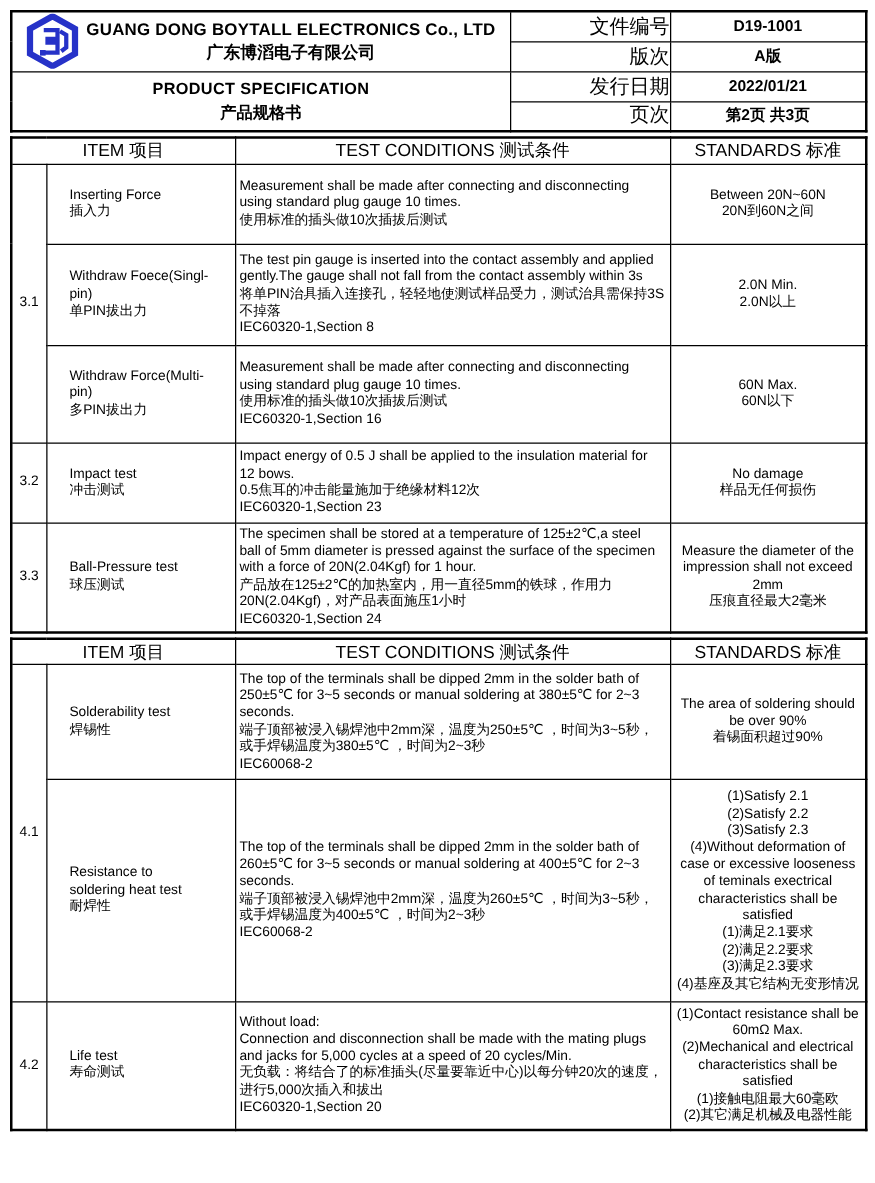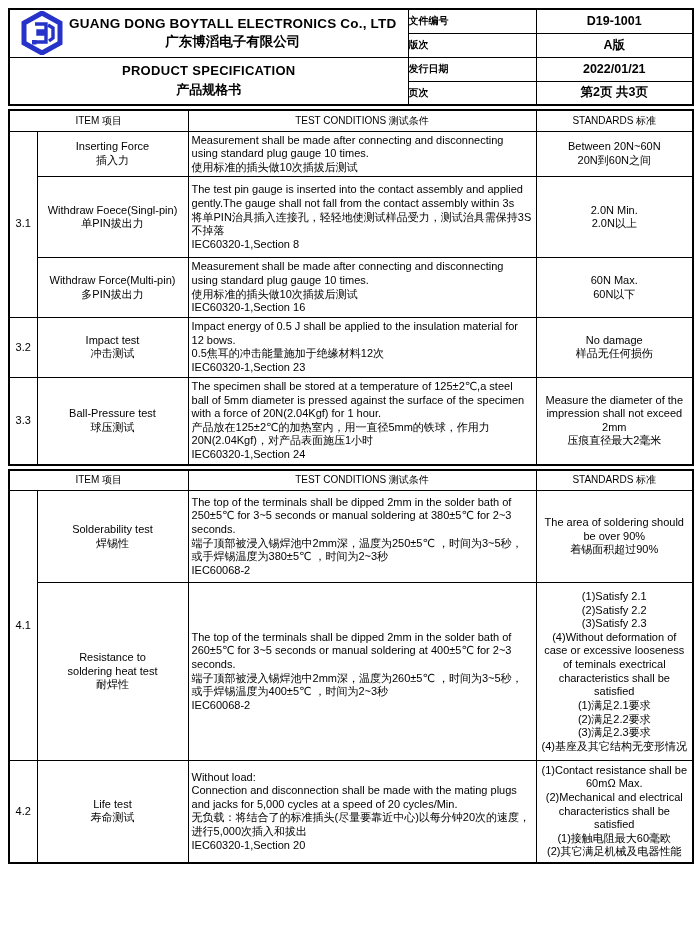--- a/index.html
+++ b/index.html
@@ -17,41 +17,41 @@
   .header-table { border: 2px solid #000; }
   .header-table td { border: 1px solid #000; vertical-align: middle; }
   .company-cell { width: 399px; position: relative; text-align: center; }
   .logo-wrap { position: absolute; left: 10px; top: 50%; transform: translateY(-50%); width: 44px; height: 44px; }
   .company-text { padding-left: 48px; }
   .company-en { font-weight: bold; font-size: 13.5px; letter-spacing: .2px; }
   .company-cn { font-weight: bold; font-size: 13.5px; margin-top: 2px; }
   .doc-title-cell { text-align: center; }
   .doc-title-en { font-weight: bold; font-size: 13px; letter-spacing: .3px; }
   .doc-title-cn { font-weight: bold; font-size: 13px; margin-top: 3px; }
-  .meta-label { width: 128px; text-align: left; font-weight: bold; font-size: 10px; height: 23px; }
+  .meta-label { width: 128px; text-align: right; font-weight: normal; font-size: 16px; height: 23px; }
   .meta-value { width: 157px; text-align: center; font-weight: bold; font-size: 12.5px; }
 
   
   .section-title {
     width: 684px; border: 2px solid #000; border-bottom-width: 1px;
     font-weight: bold; font-size: 12px; padding: 4px 3px 4px 4px;
     margin-top: 8px;
   }
   .section-title.second { margin-top: 5px; padding: 7px 3px 7px 4px; }
 
   
   .spec-table { border: 2px solid #000; margin-top: 3px; }
   .spec-table td { border: 1px solid #000; font-size: 11px; line-height: 1.24; vertical-align: middle; }
-  .spec-table .th { text-align: center; font-size: 10px; height: 21px; }
+  .spec-table .th { text-align: center; font-size: 14px; height: 21px; }
   col.c-num { width: 28px; }
   col.c-item { width: 151px; }
   col.c-cond { width: 348px; }
   col.c-std { width: 157px; }
   td.num { text-align: center; }
-  td.item { text-align: center; white-space: pre-line; padding: 2px; }
+  td.item { white-space: pre-line; padding: 18px; }
   td.cond { text-align: left; white-space: pre-line; padding: 2px 3px; }
   td.std { text-align: center; white-space: pre-line; padding: 2px 3px; }
 </style>
 </head>
 <body>
 
 <div class="page">
 
   <table class="header-table">
     <tbody>

